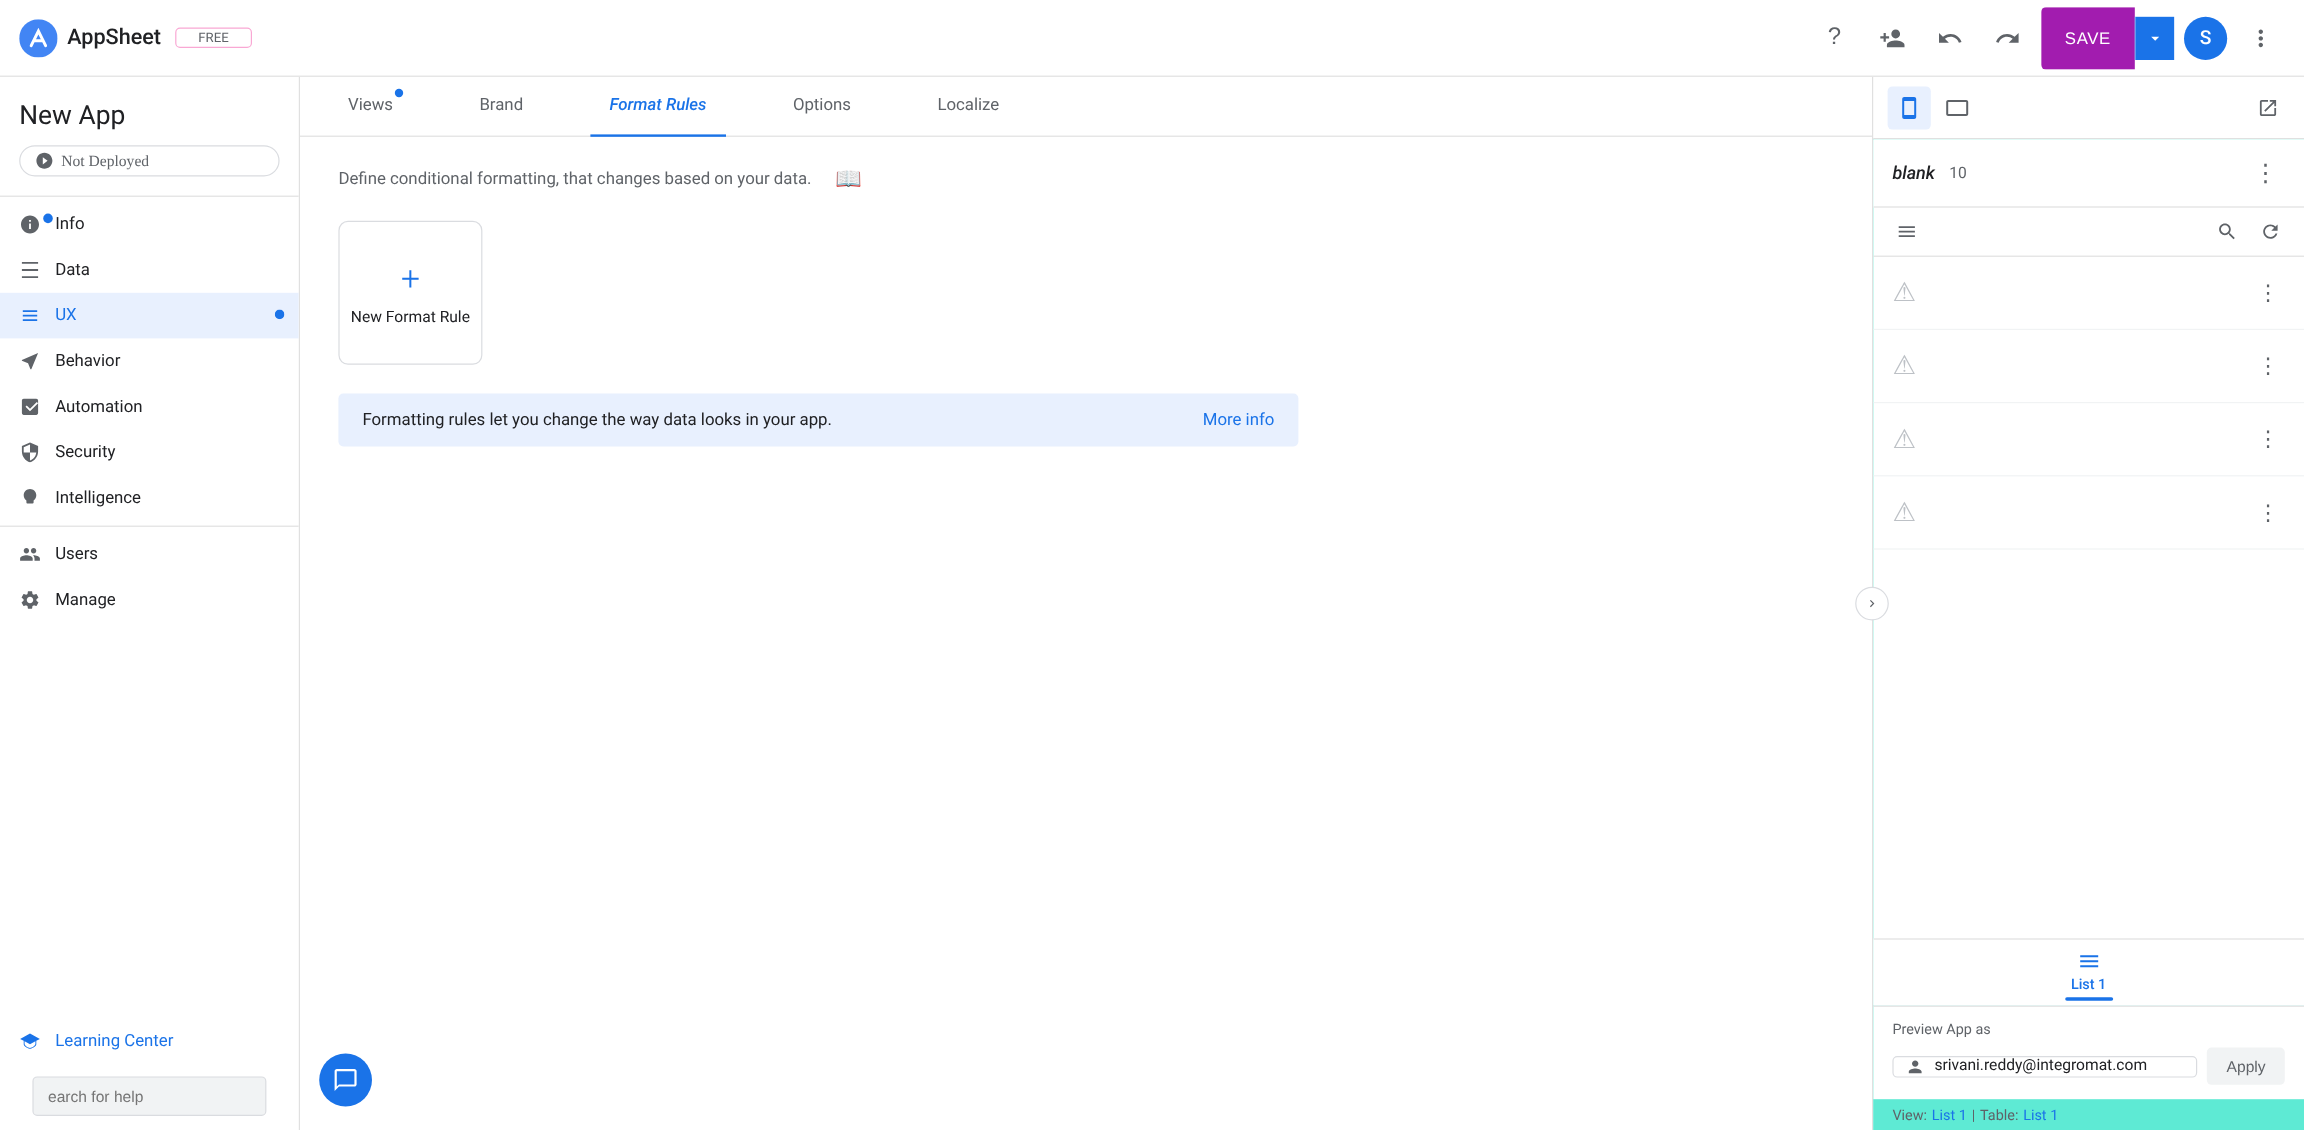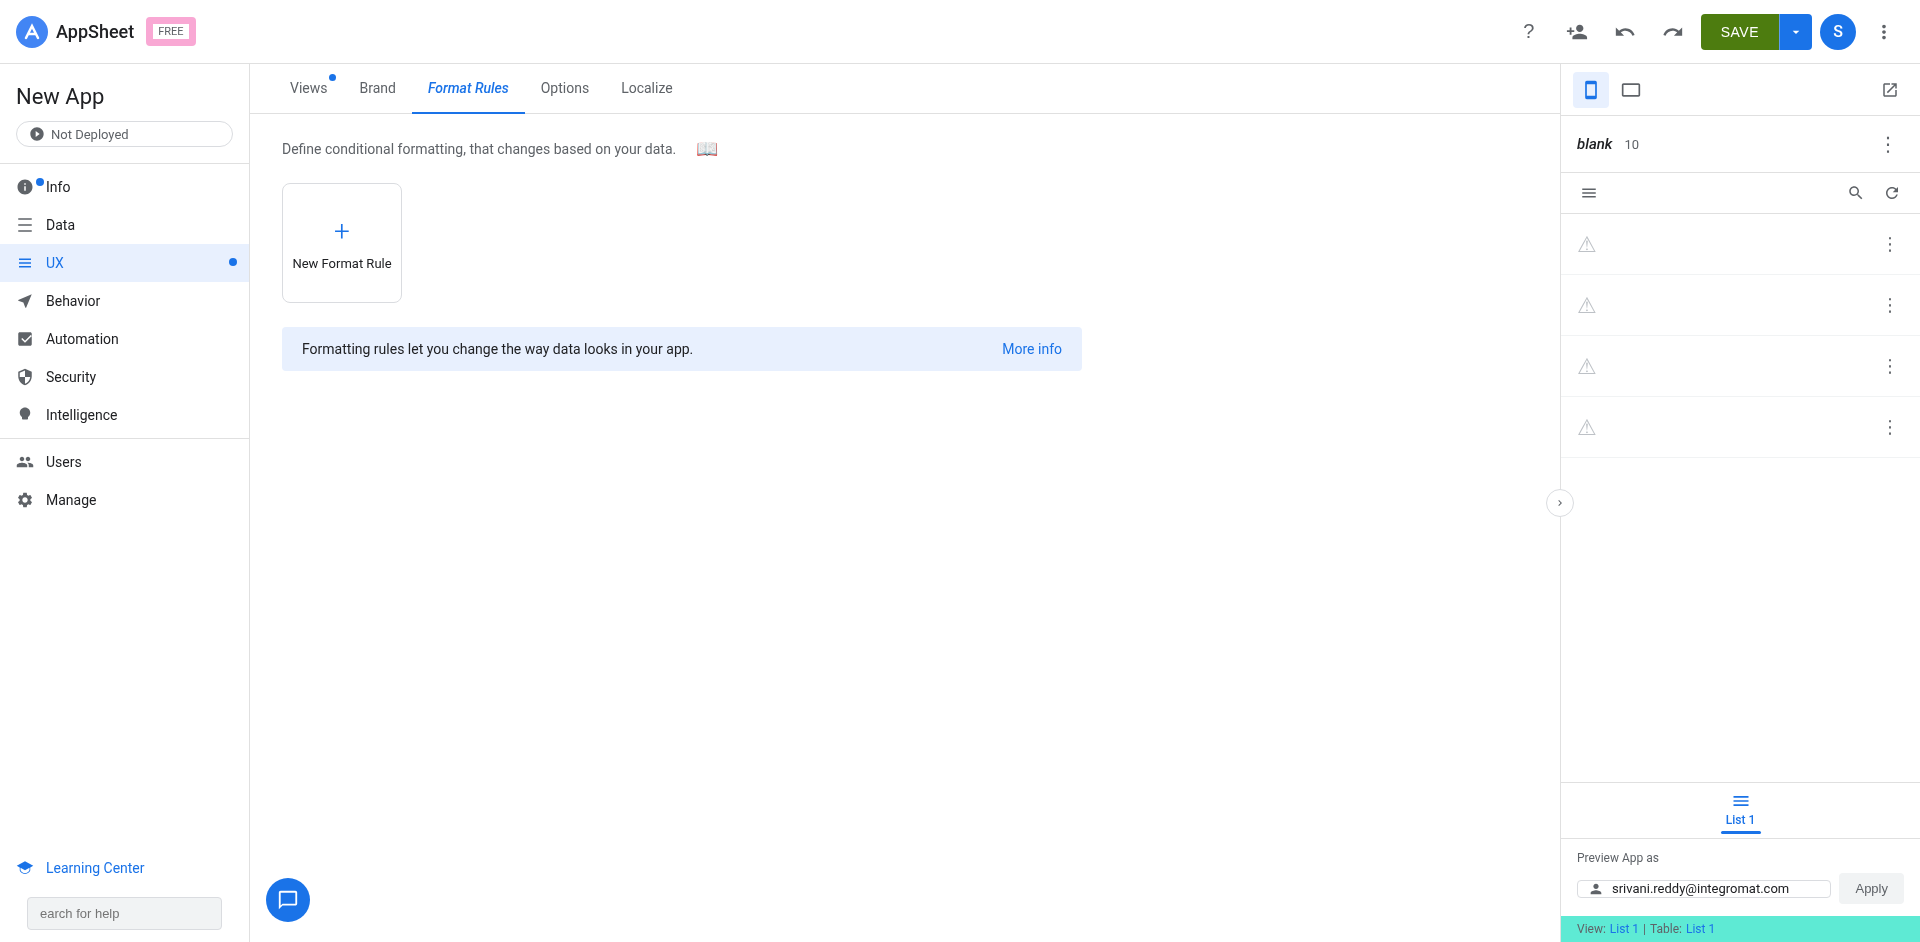--- a/index.html
+++ b/index.html
@@ -11,25 +11,25 @@
       display: flex;
       align-items: center;
       padding: 0 16px;
       border-bottom: 1px solid #e0e0e0;
       justify-content: space-between;
       flex-shrink: 0;
     }
     .top-nav-left { display: flex; align-items: center; gap: 8px; }
     .appsheet-logo { width: 32px; height: 32px; }
     .app-name { font-size: 18px; font-weight: 500; color: #202124; }
-    .free-badge { font-size: 11px; color: #5f6368; border: 7px solid #f9a8d4; border-radius: 4px; padding: 1px 5px; margin-left: 4px; }
+    .free-badge { font-size: 11px; color: #5f6368; border: 1px solid #f9a8d4; border-radius: 4px; padding: 1px 18px; margin-left: 4px; }
     .top-nav-right { display: flex; align-items: center; gap: 8px; }
     .nav-icon-btn { width: 40px; height: 40px; border-radius: 50%; border: none; background: none; cursor: pointer; display: flex; align-items: center; justify-content: center; color: #5f6368; font-size: 20px; }
     .save-btn-group { display: flex; align-items: center; border-radius: 4px; overflow: hidden; }
-    .save-btn { background: #4d7c0f; color: #fff; border: none; padding: 0 20px; height: 36px; font-size: 14px; font-weight: 500; cursor: pointer; letter-spacing: 0.5px; }
+    .save-btn { background: #a21caf; color: #fff; border: none; padding: 0 20px; height: 52px; font-size: 14px; font-weight: 500; cursor: pointer; letter-spacing: 0.5px; }
     .save-dropdown { background: #1a73e8; color: #fff; border: none; border-left: 1px solid rgba(255,255,255,0.3); padding: 0 8px; height: 36px; cursor: pointer; display: flex; align-items: center; }
     .user-avatar { width: 36px; height: 36px; border-radius: 50%; background: #1a73e8; color: #fff; display: flex; align-items: center; justify-content: center; font-size: 16px; font-weight: 500; cursor: pointer; }
 
     
     .main-layout { display: flex; flex: 1; overflow: hidden; }
 
     
     .left-sidebar {
       width: 250px;
       border-right: 1px solid #e0e0e0;
@@ -43,20 +43,21 @@
       margin: 4px 16px 12px;
       display: inline-flex;
       align-items: center;
       gap: 6px;
       border: 1px solid #dadce0;
       border-radius: 16px;
       padding: 4px 12px;
       font-size: 13px;
       color: #5f6368;
       cursor: pointer;
+      font-family: Liberation Serif, serif;
     }
     .sidebar-divider { height: 1px; background: #e0e0e0; margin: 4px 0; }
     .sidebar-item {
       display: flex;
       align-items: center;
       gap: 12px;
       padding: 10px 16px;
       cursor: pointer;
       border-radius: 0;
       color: #202124;
@@ -81,20 +82,21 @@
     .content-area { flex: 1; display: flex; flex-direction: column; overflow: hidden; }
 
     
     .tab-nav {
       display: flex;
       align-items: center;
       border-bottom: 1px solid #e0e0e0;
       padding: 0 24px;
       height: 50px;
       flex-shrink: 0;
+      gap: 40px;
     }
     .tab-item {
       padding: 0 16px;
       height: 50px;
       display: flex;
       align-items: center;
       cursor: pointer;
       font-size: 14px;
       color: #5f6368;
       border-bottom: 2px solid transparent;

